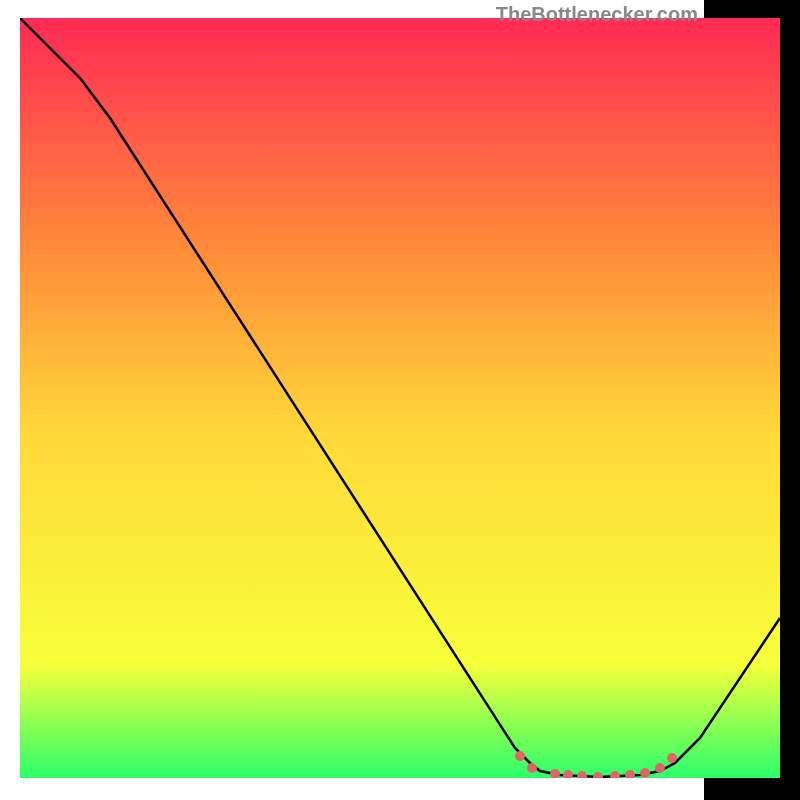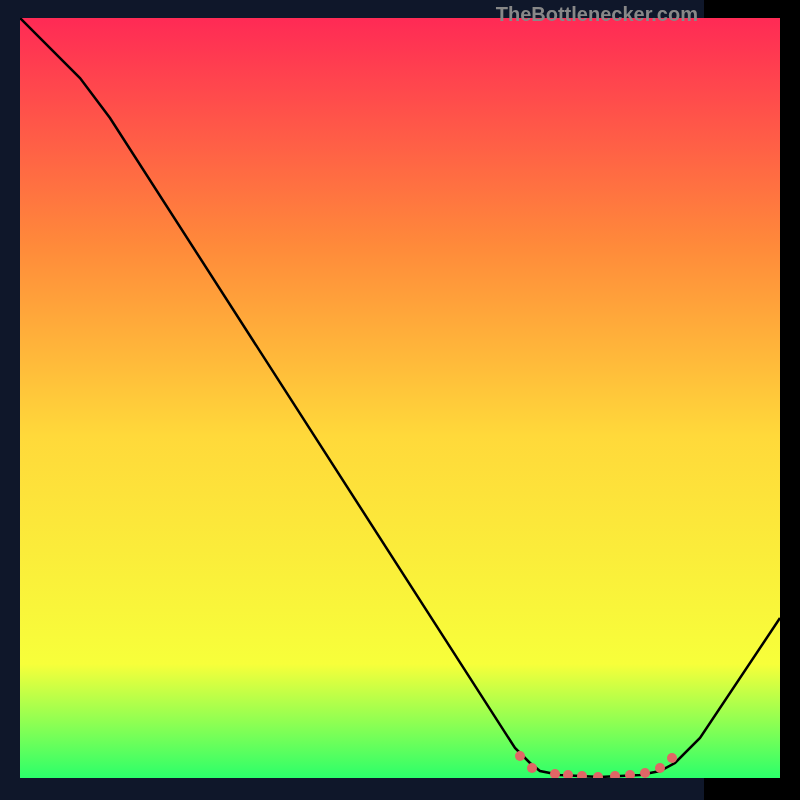--- a/index.html
+++ b/index.html
@@ -8,21 +8,21 @@
     width: 800px;
     height: 800px;
     background: #000;
     font-family: Arial, sans-serif;
     overflow: hidden;
   }
   .container {
     width: 704px;
     height: 800px;
     position: relative;
-    background: #0f172a;
+    background: #ffffff;
   }
   .watermark {
     position: absolute;
     top: 3px;
     right: 6px;
     color: #888;
     font-size: 20px;
     font-weight: bold;
     z-index: 10;
   }

